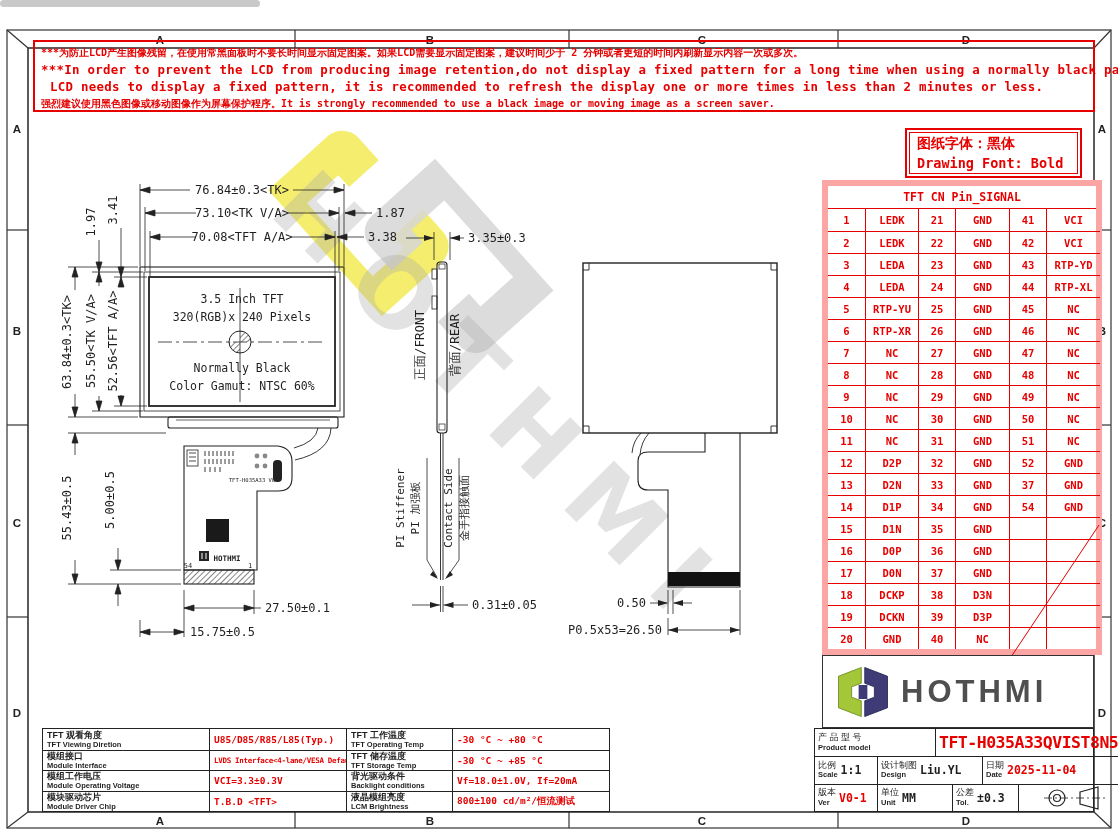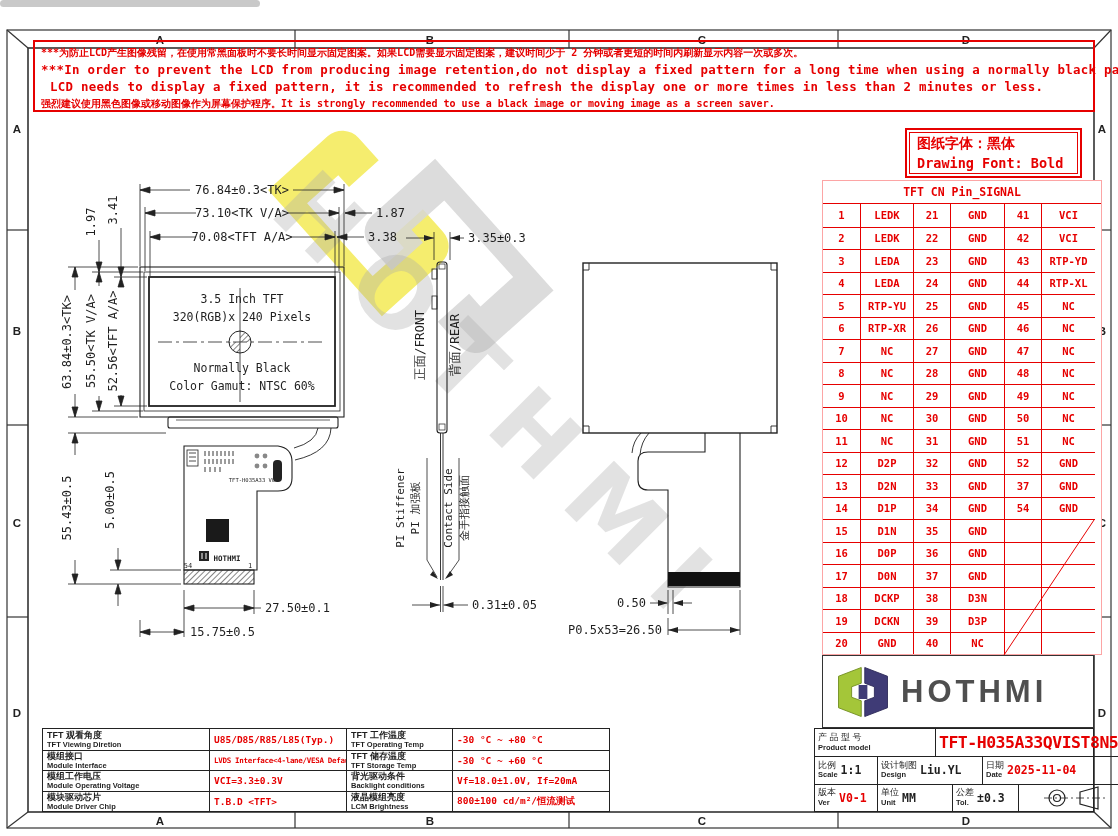--- a/index.html
+++ b/index.html
@@ -19,21 +19,21 @@
   .wl-cn{font-size:10px;}
   .wl-en{font-size:12.4px;letter-spacing:0.3px;}
   .wl-ind{padding-left:9px;}
   
   .fnote{left:905px;top:128px;width:177px;height:50px;border:2px solid #e60000;padding:2px;}
   .fnote-in{border:1px solid #e60000;width:100%;height:100%;box-sizing:border-box;color:#e60000;
             font-weight:bold;display:flex;flex-direction:column;justify-content:space-between;padding-left:7px;}
   .fnote-cn{font-size:14px;line-height:20px;}
   .fnote-en{font-size:13.5px;line-height:19px;font-family:"DejaVu Sans Mono",monospace;}
   
-  .pintab{left:822px;top:180px;width:280px;height:475px;border:1px solid #fca5a5;background:#fff;}
+  .pintab{left:822px;top:180px;width:280px;height:475px;border:6px solid #fca5a5;background:#fff;}
   .pin-head{height:22px;display:flex;align-items:center;justify-content:center;border-bottom:1px solid #e60000;
             color:#e60000;font-weight:bold;font-size:11.5px;font-family:"DejaVu Sans Mono",monospace;}
   .pin-body{position:absolute;left:0;top:23px;right:0;bottom:0;display:grid;
             grid-template-columns:37px 53px 37px 54px 37px 54px;grid-auto-rows:1fr;}
   .pcell{display:flex;align-items:center;justify-content:center;border-left:1px solid #e60000;
          border-top:1px solid #e60000;color:#e60000;font-weight:bold;font-size:10.5px;
          font-family:"DejaVu Sans Mono",monospace;overflow:hidden;}
   .pcell:nth-child(6n+1){border-left:none;}
   .pcell:nth-child(-n+6){border-top:none;}
   .pin-diag{position:absolute;inset:0;pointer-events:none;}
@@ -564,21 +564,21 @@
         <div class="en">Module Interface</div>
       </div>
       <div class="scell">
         <div class="sval vlong">LVDS Interface&lt;4-lane/VESA Default&gt;</div>
       </div>
       <div class="scell">
         <div class="cn">TFT 储存温度</div>
         <div class="en">TFT Storage Temp</div>
       </div>
       <div class="scell">
-        <div class="sval">-30 °C ~ +60 °C</div>
+        <div class="sval">-30 °C ~ +85 °C</div>
       </div>
       <div class="scell">
         <div class="cn">模组工作电压</div>
         <div class="en">Module Operating Voltage</div>
       </div>
       <div class="scell">
         <div class="sval">VCI=3.3±0.3V</div>
       </div>
       <div class="scell">
         <div class="cn">背光驱动条件</div>

